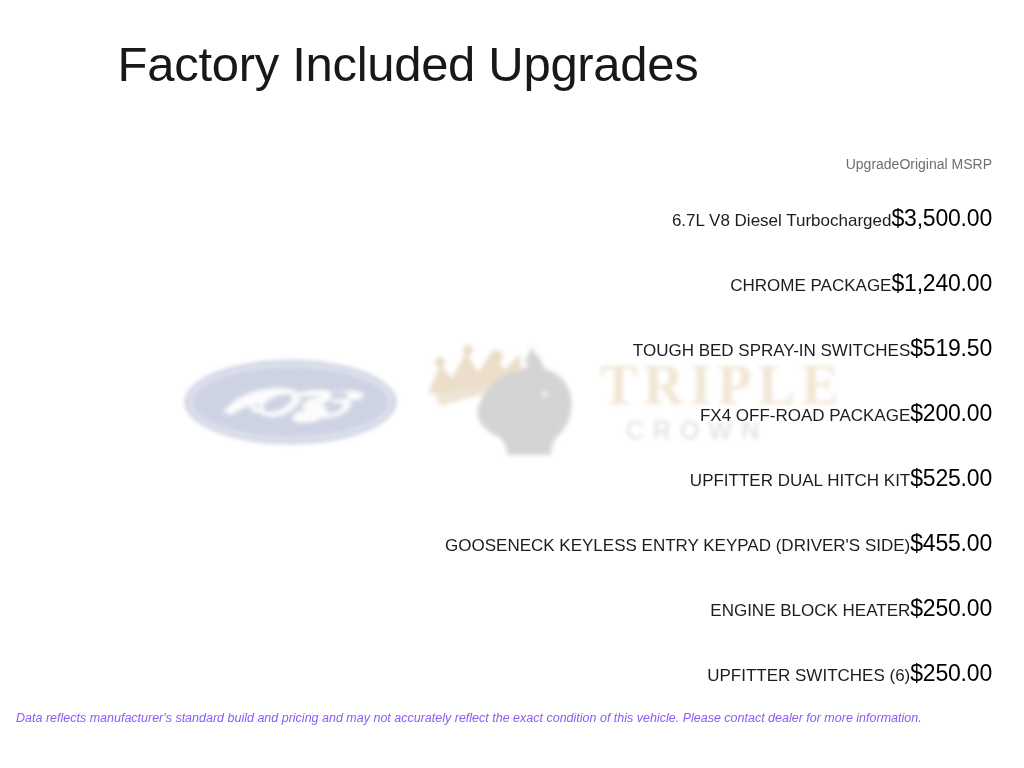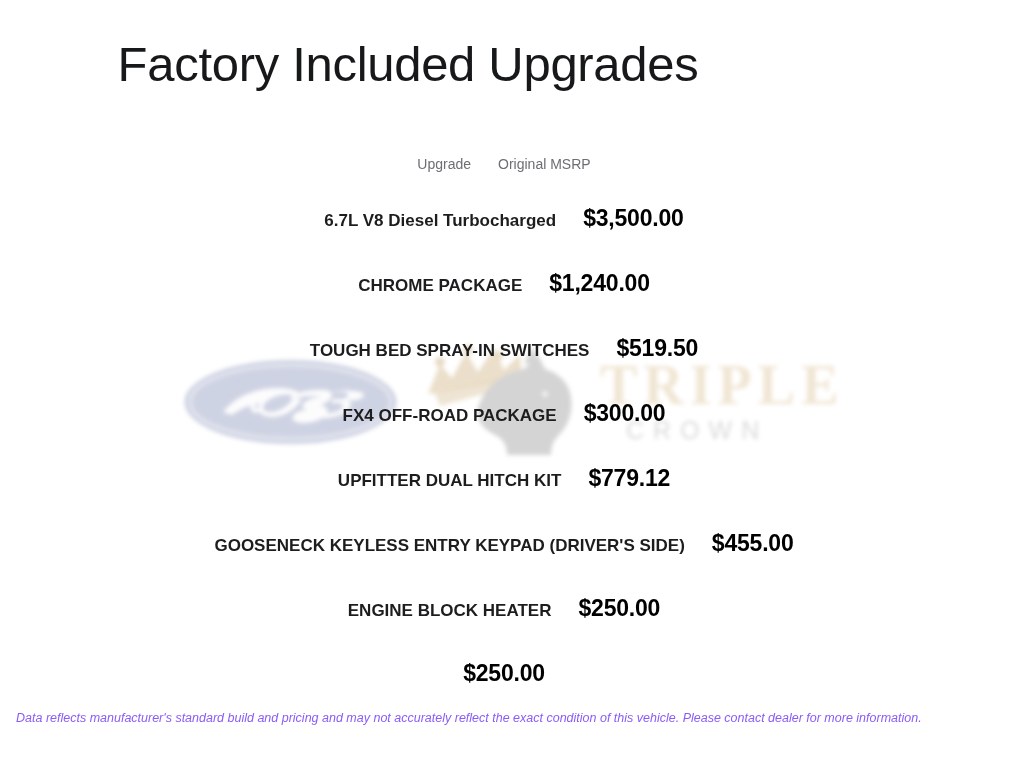--- a/index.html
+++ b/index.html
@@ -70,41 +70,40 @@
     left: 0;
     top: 155px;
     width: 1024px;
     z-index: 2;
   }
 
   .row {
     position: relative;
     display: flex;
     align-items: baseline;
-    justify-content: center;
+    justify-content: flex-end;
     padding: 0 32px 0 16px;
     height: 65px;
-    gap: 27px;
   }
 
   .row.header {
     height: 50px;
   }
 
   .cell-name {
     font-size: 17px;
-    font-weight: 700;
+    font-weight: 400;
     color: #1d1d1f;
     line-height: 22px;
     white-space: nowrap;
   }
 
   .cell-price {
     font-size: 23px;
-    font-weight: 700;
+    font-weight: 400;
     color: #000000;
     line-height: 26px;
     text-align: right;
     white-space: nowrap;
     letter-spacing: -0.2px;
   }
 
   .row.header .cell-name,
   .row.header .cell-price {
     font-size: 14px;
@@ -188,39 +187,40 @@
       <span class="cell-price">$1,240.00</span>
     </div>
 
     <div class="row">
       <span class="cell-name">TOUGH BED SPRAY-IN SWITCHES</span>
       <span class="cell-price">$519.50</span>
     </div>
 
     <div class="row">
       <span class="cell-name">FX4 OFF-ROAD PACKAGE</span>
-      <span class="cell-price">$300.00</span>
+      <span class="cell-price">$200.00</span>
     </div>
 
     <div class="row">
       <span class="cell-name">UPFITTER DUAL HITCH KIT</span>
-      <span class="cell-price">$779.12</span>
+      <span class="cell-price">$525.00</span>
     </div>
 
     <div class="row">
       <span class="cell-name">GOOSENECK KEYLESS ENTRY KEYPAD (DRIVER'S SIDE)</span>
       <span class="cell-price">$455.00</span>
     </div>
 
     <div class="row">
       <span class="cell-name">ENGINE BLOCK HEATER</span>
       <span class="cell-price">$250.00</span>
     </div>
 
     <div class="row">
+      <span class="cell-name">UPFITTER SWITCHES (6)</span>
       <span class="cell-price">$250.00</span>
     </div>
 
   </div>
 
   <p id="footnote">Data reflects manufacturer's standard build and pricing and may not accurately reflect the exact condition of this vehicle. Please contact dealer for more information.</p>
 
 </div>
 
 </body></html>

